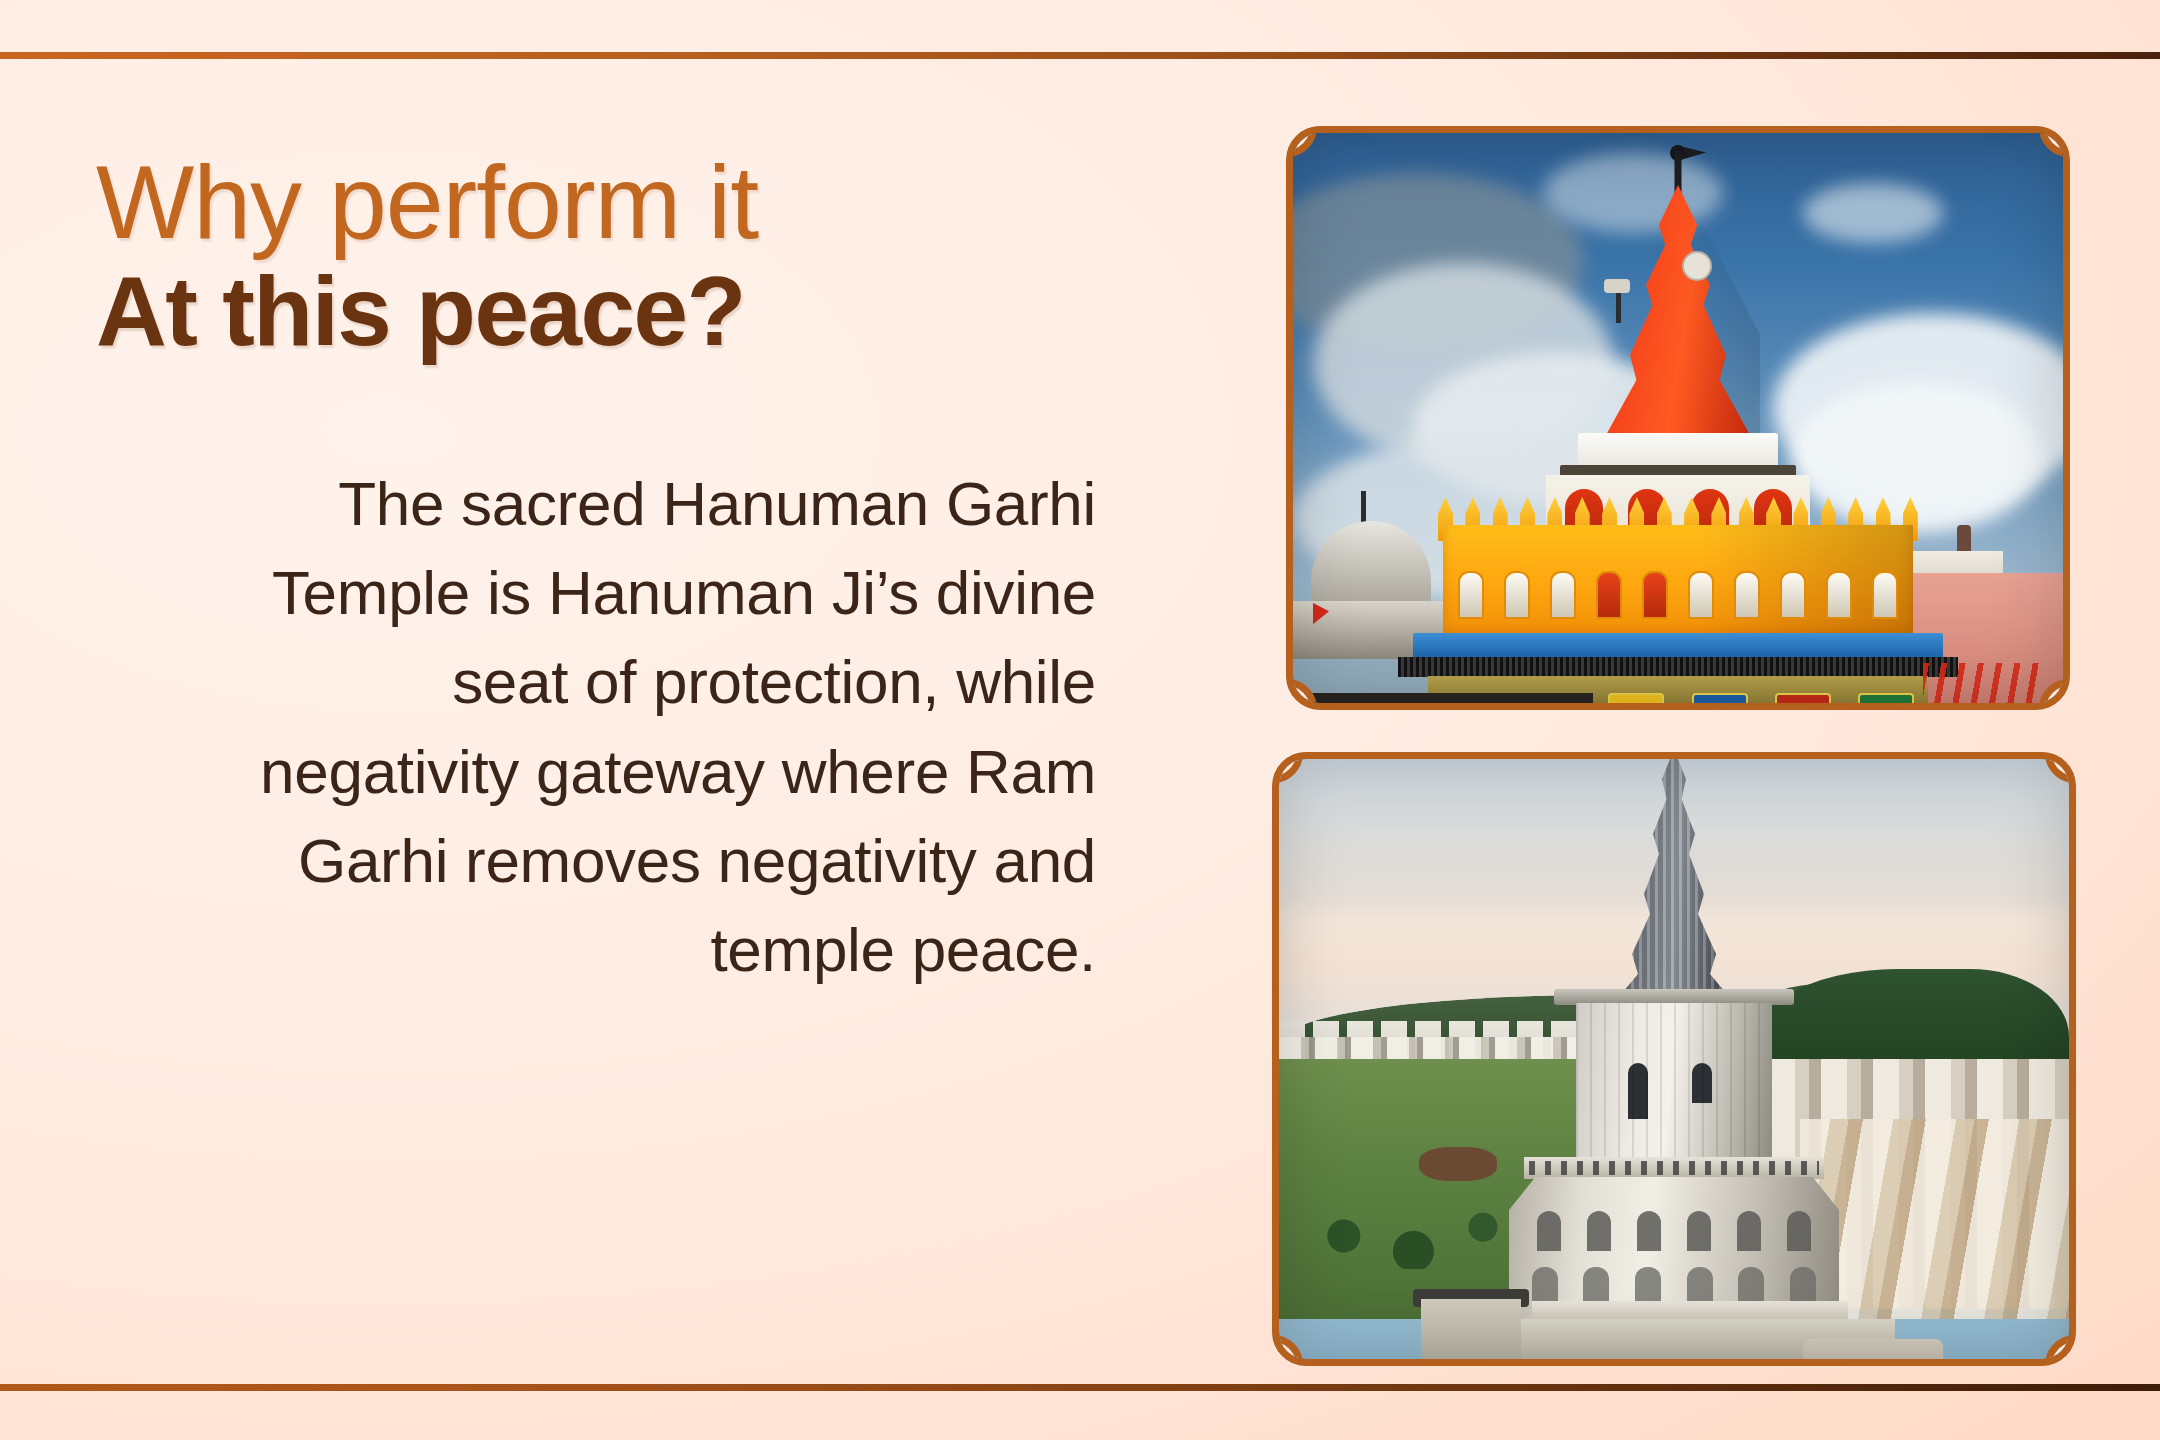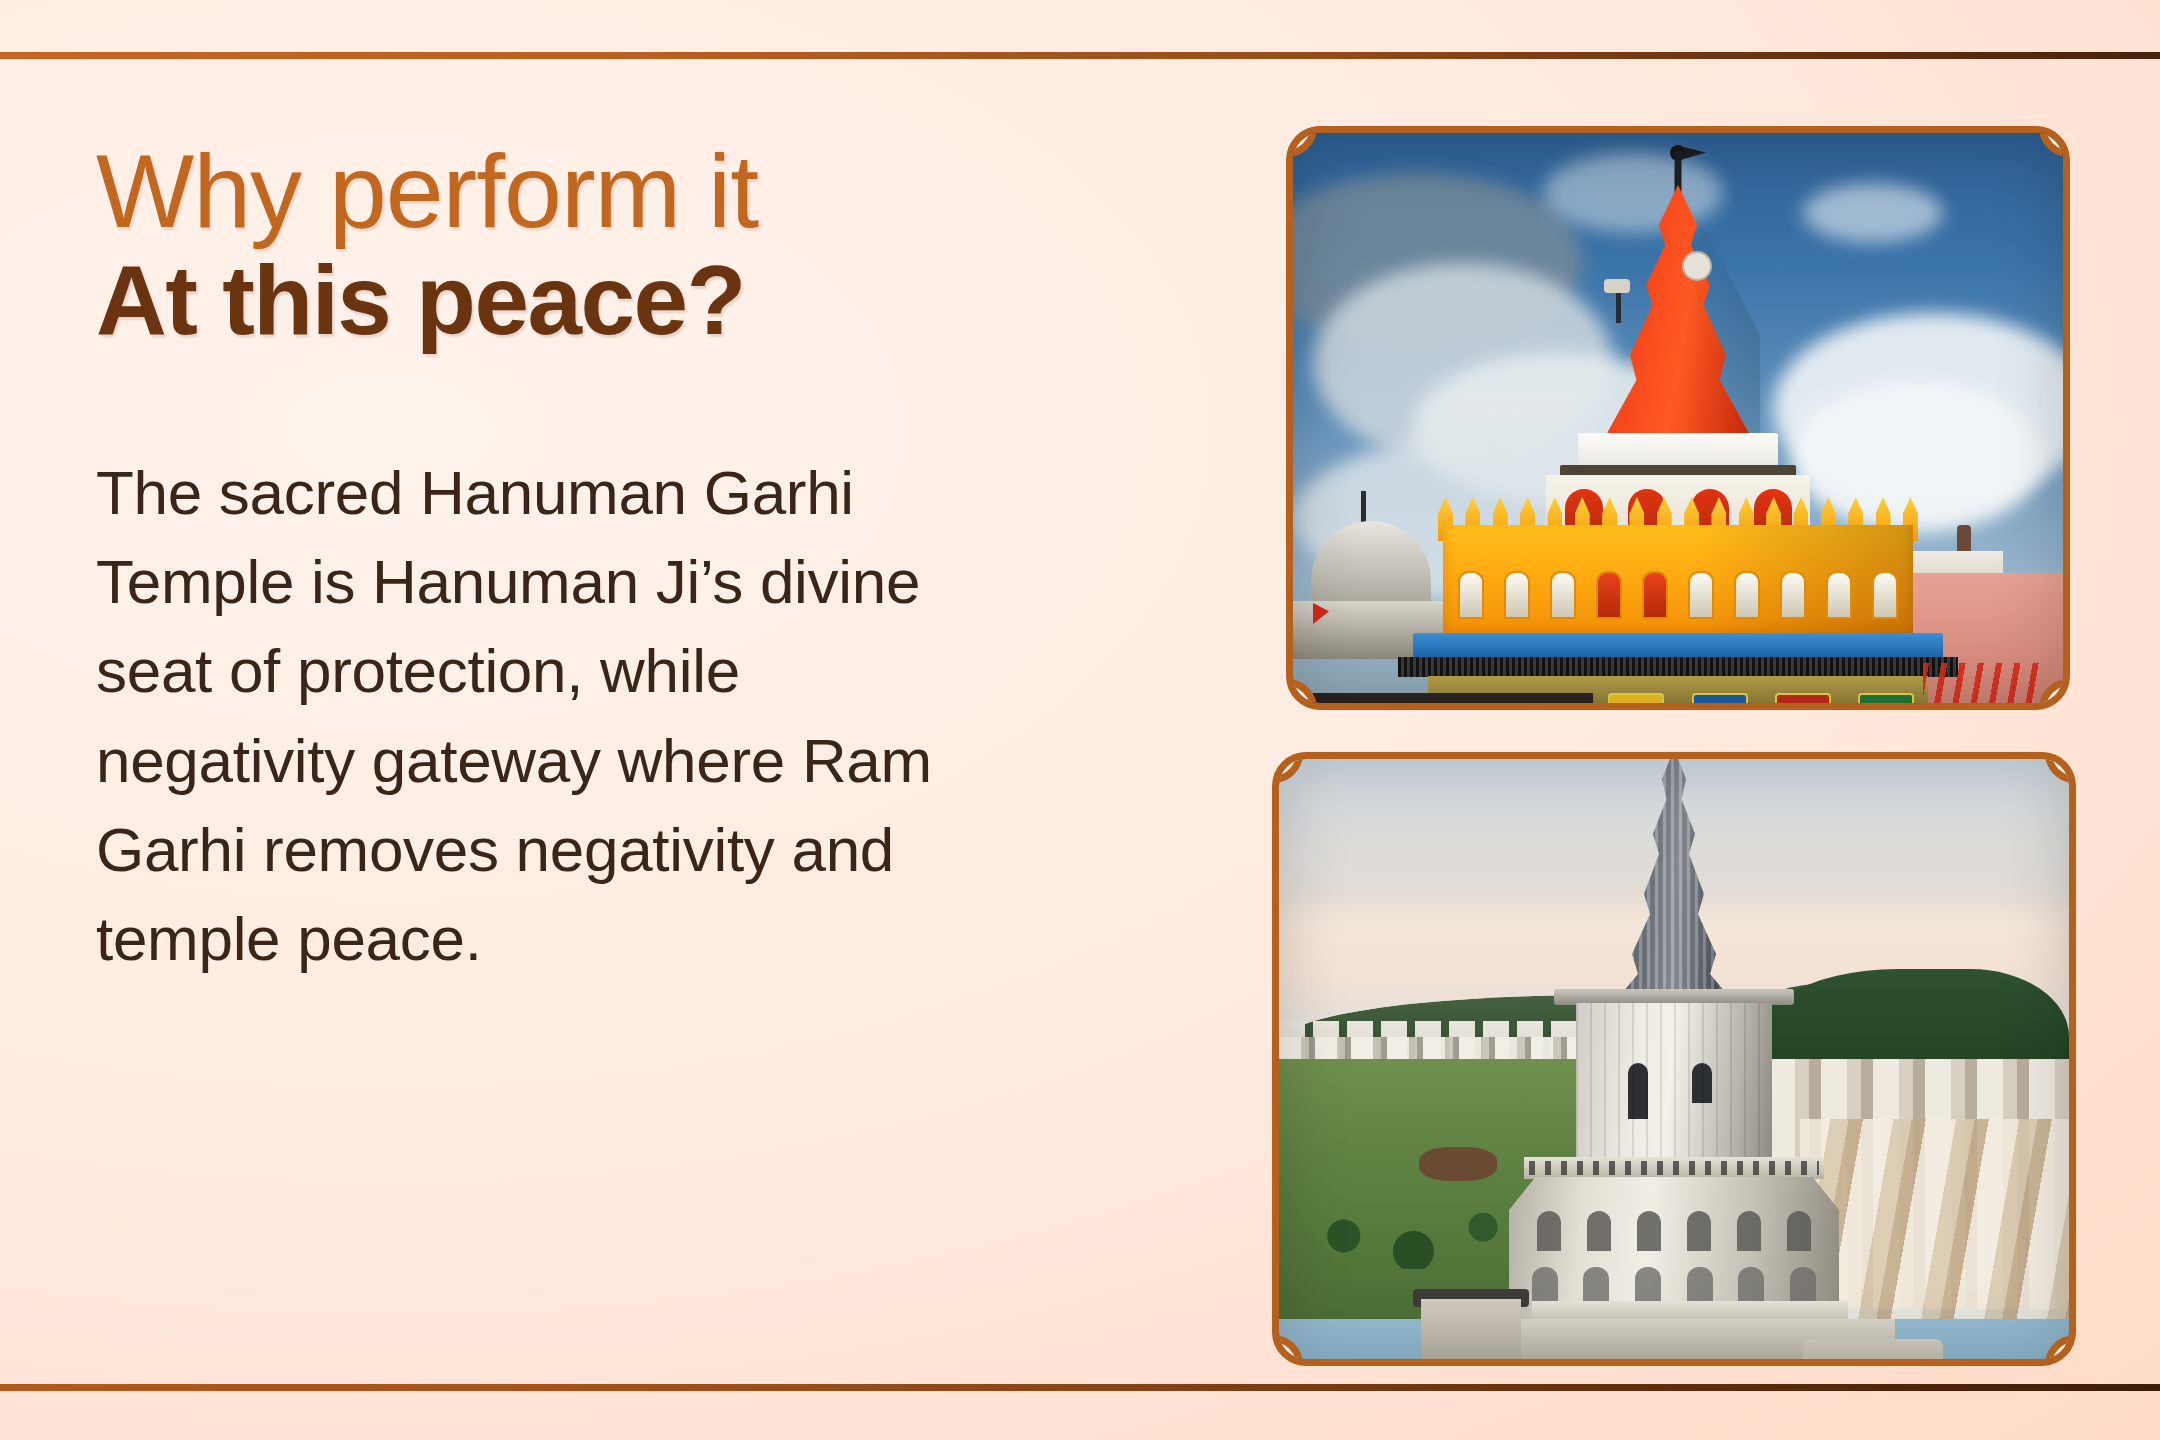--- a/index.html
+++ b/index.html
@@ -21,21 +21,21 @@
     top:52px;
     background:linear-gradient(90deg,#c9651f 0%,#b8601f 30%,#9a4f18 58%,#6d3410 80%,#4a220b 100%);
   }
   .rule.bottom{
     top:1384px;
     background:linear-gradient(90deg,#b1581b 0%,#a9541b 22%,#8d4615 48%,#63300e 74%,#3d1c08 100%);
   }
 
   
   .textcol{
-    position:absolute;left:96px;top:139px;width:1060px;
+    position:absolute;left:96px;top:150px;width:1060px;
   }
   .h-line1{
     font-size:104px;line-height:1.0;font-weight:300;
     letter-spacing:-1px;
     color:#c2671f;
     margin:0 0 6px 0;
     text-shadow:2px 3px 2px rgba(120,60,20,.12);
   }
   .h-line2{
     font-size:98px;line-height:1.05;font-weight:700;
@@ -46,21 +46,21 @@
   }
   .body-copy{
     margin:96px 0 0 0;
     font-size:62px;
     line-height:1.44;
     font-weight:400;
     color:#3b2418;
     letter-spacing:-0.3px;
     max-width:1000px;
   }
-  .body-copy .ln{display:block;}
+  .body-copy .ln{display:block;text-align:right;}
 
   
   .photo{
     position:absolute;
     border:7px solid #b5601d;
     background:#1a2530;
     overflow:hidden;
     -webkit-mask-image:
        radial-gradient(circle 30px at 100% 100%, transparent 0 30px, #000 31px),
        radial-gradient(circle 30px at 0% 100%, transparent 0 30px, #000 31px),

